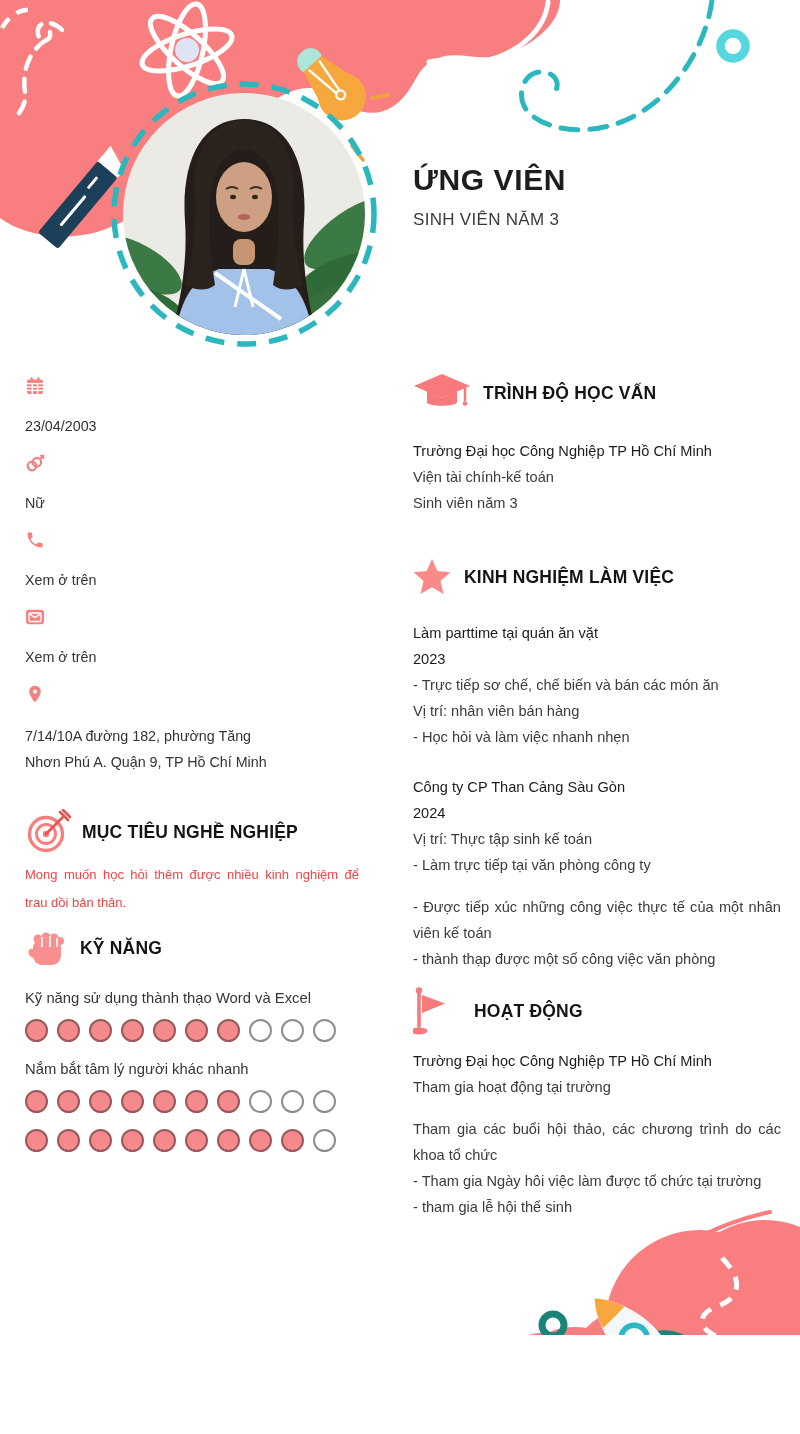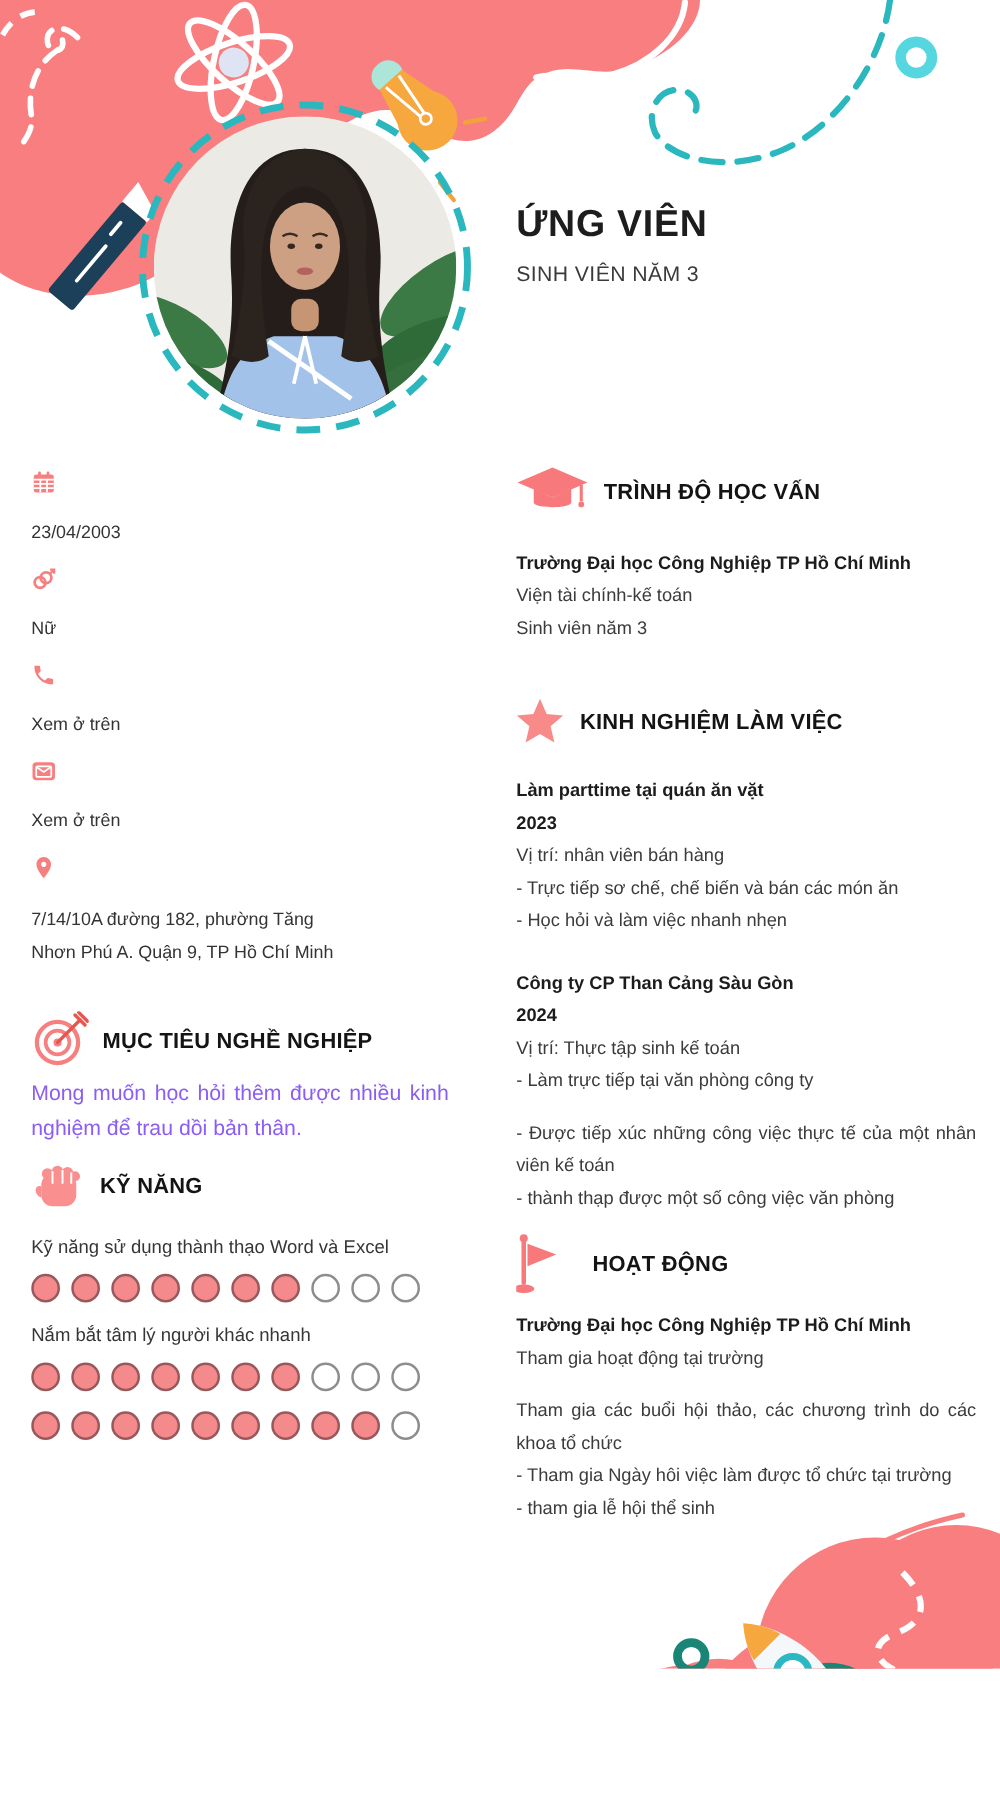--- a/index.html
+++ b/index.html
@@ -18,37 +18,37 @@
   .left-col{position:absolute;left:25px;top:376px;width:354px;z-index:2;}
   .c-row{display:flex;gap:19px;margin-bottom:16px;align-items:flex-start;flex-direction:column;}
   .c-icon{width:20px;height:20px;flex:0 0 20px;}
   .c-text{font-size:14.3px;color:#333;line-height:22px;}
   .c-text.addr{width:250px;line-height:26px;}
 
   .sec-head{display:flex;align-items:center;}
   .sec-title{font-size:17.5px;font-weight:700;color:#141414;letter-spacing:.2px;}
   .sec-head.obj{margin-top:34px;gap:11px;}
   .sec-head.skl{margin-top:8px;gap:11px;}
-  .objective{margin-top:6px;width:334px;font-size:17px;line-height:28px;
-             text-align:justify;color:#8b5cf6;}
+  .objective{margin-top:6px;width:334px;font-size:13px;line-height:28px;
+             text-align:justify;color:#ef4444;}
   .skill{margin-top:16px;}
   .skill-label{font-size:14.8px;color:#363636;line-height:22px;}
   .dots{margin-top:10px;display:flex;gap:9px;align-items:center;height:23px;}
   .dot{width:19px;height:19px;border-radius:50%;}
   .dot.filled{background:#F58A8C;border:2px solid #99595C;}
   .dot.empty{background:#fff;border:2px solid #8D8D8D;}
 
   .right-col{position:absolute;left:413px;top:372px;width:368px;z-index:2;}
   .sec-head.edu{gap:12px;}
   .sec-head.exp{margin-top:42px;gap:13px;}
   .sec-head.act{margin-top:14px;gap:27px;}
   .sec-body{margin-top:24px;}
   .sec-body.act-body{margin-top:12px;}
   .r-line{font-size:14.6px;line-height:26px;color:#3b3b3b;}
-  .r-line.bold{font-weight:700;color:#1c1c1c;}
+  .r-line.bold{font-weight:400;color:#1c1c1c;}
   .r-line.just{text-align:justify;margin-top:16px;}
   .job2{margin-top:24px;}
 
   .watermark{position:absolute;right:26px;top:1409px;z-index:3;
              font-family:"DejaVu Sans Mono","Liberation Mono",monospace;
              font-size:14px;color:#A7A7A7;letter-spacing:1px;}
 </style>
 </head>
 <body>
 
@@ -303,22 +303,22 @@
 
     <div class="sec-head exp">
       <svg width="38" height="38" viewBox="0 0 38 38">
         <polygon fill="#F98A8A" points="19,1 24.3,13.1 37.5,14.3 27.5,23 30.5,36 19,29.2 7.5,36 10.5,23 0.5,14.3 13.7,13.1"></polygon>
       </svg>
       <div class="sec-title">KINH NGHIỆM LÀM VIỆC</div>
     </div>
     <div class="sec-body">
       <div class="r-line bold">Làm parttime tại quán ăn vặt</div>
       <div class="r-line bold">2023</div>
+      <div class="r-line">- Trực tiếp sơ chế, chế biến và bán các món ăn</div>
       <div class="r-line">Vị trí: nhân viên bán hàng</div>
-      <div class="r-line">- Trực tiếp sơ chế, chế biến và bán các món ăn</div>
       <div class="r-line">- Học hỏi và làm việc nhanh nhẹn</div>
     </div>
     <div class="sec-body job2">
       <div class="r-line bold">Công ty CP Than Cảng Sàu Gòn</div>
       <div class="r-line bold">2024</div>
       <div class="r-line">Vị trí: Thực tập sinh kế toán</div>
       <div class="r-line">- Làm trực tiếp tại văn phòng công ty</div>
       <div class="r-line just">- Được tiếp xúc những công việc thực tế của một nhân viên kế toán</div>
       <div class="r-line">- thành thạp được một số công việc văn phòng</div>
     </div>

